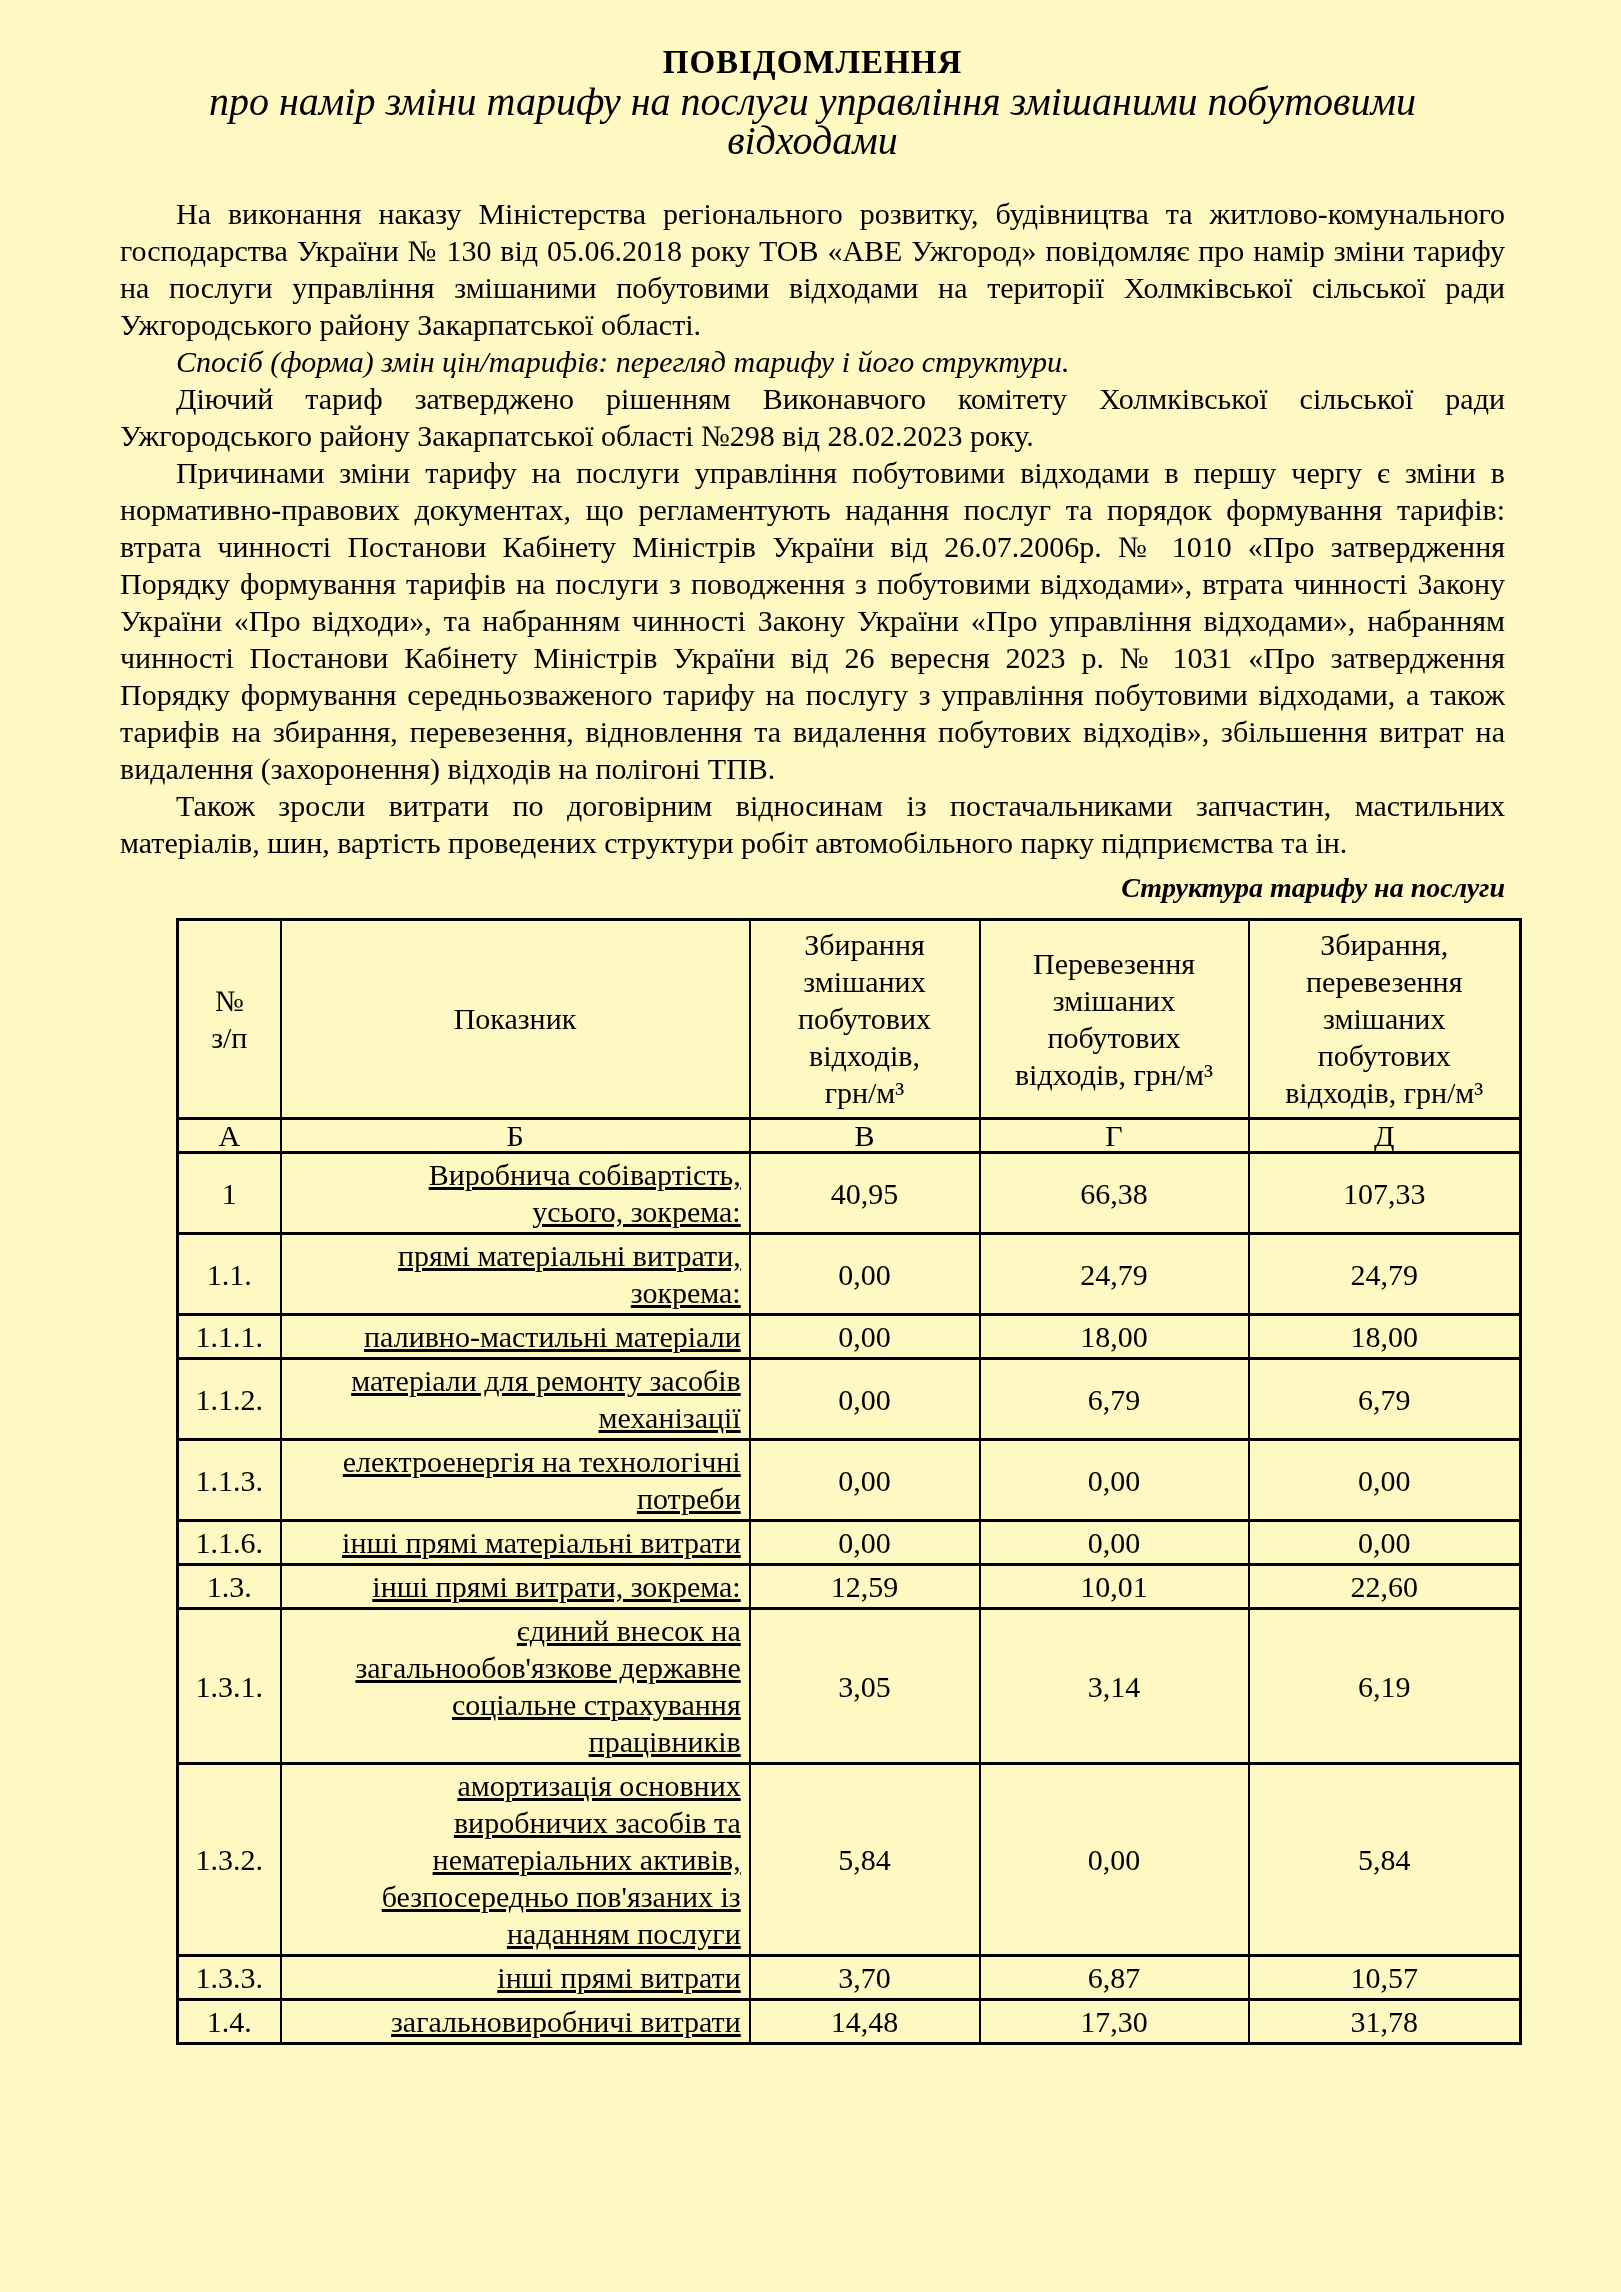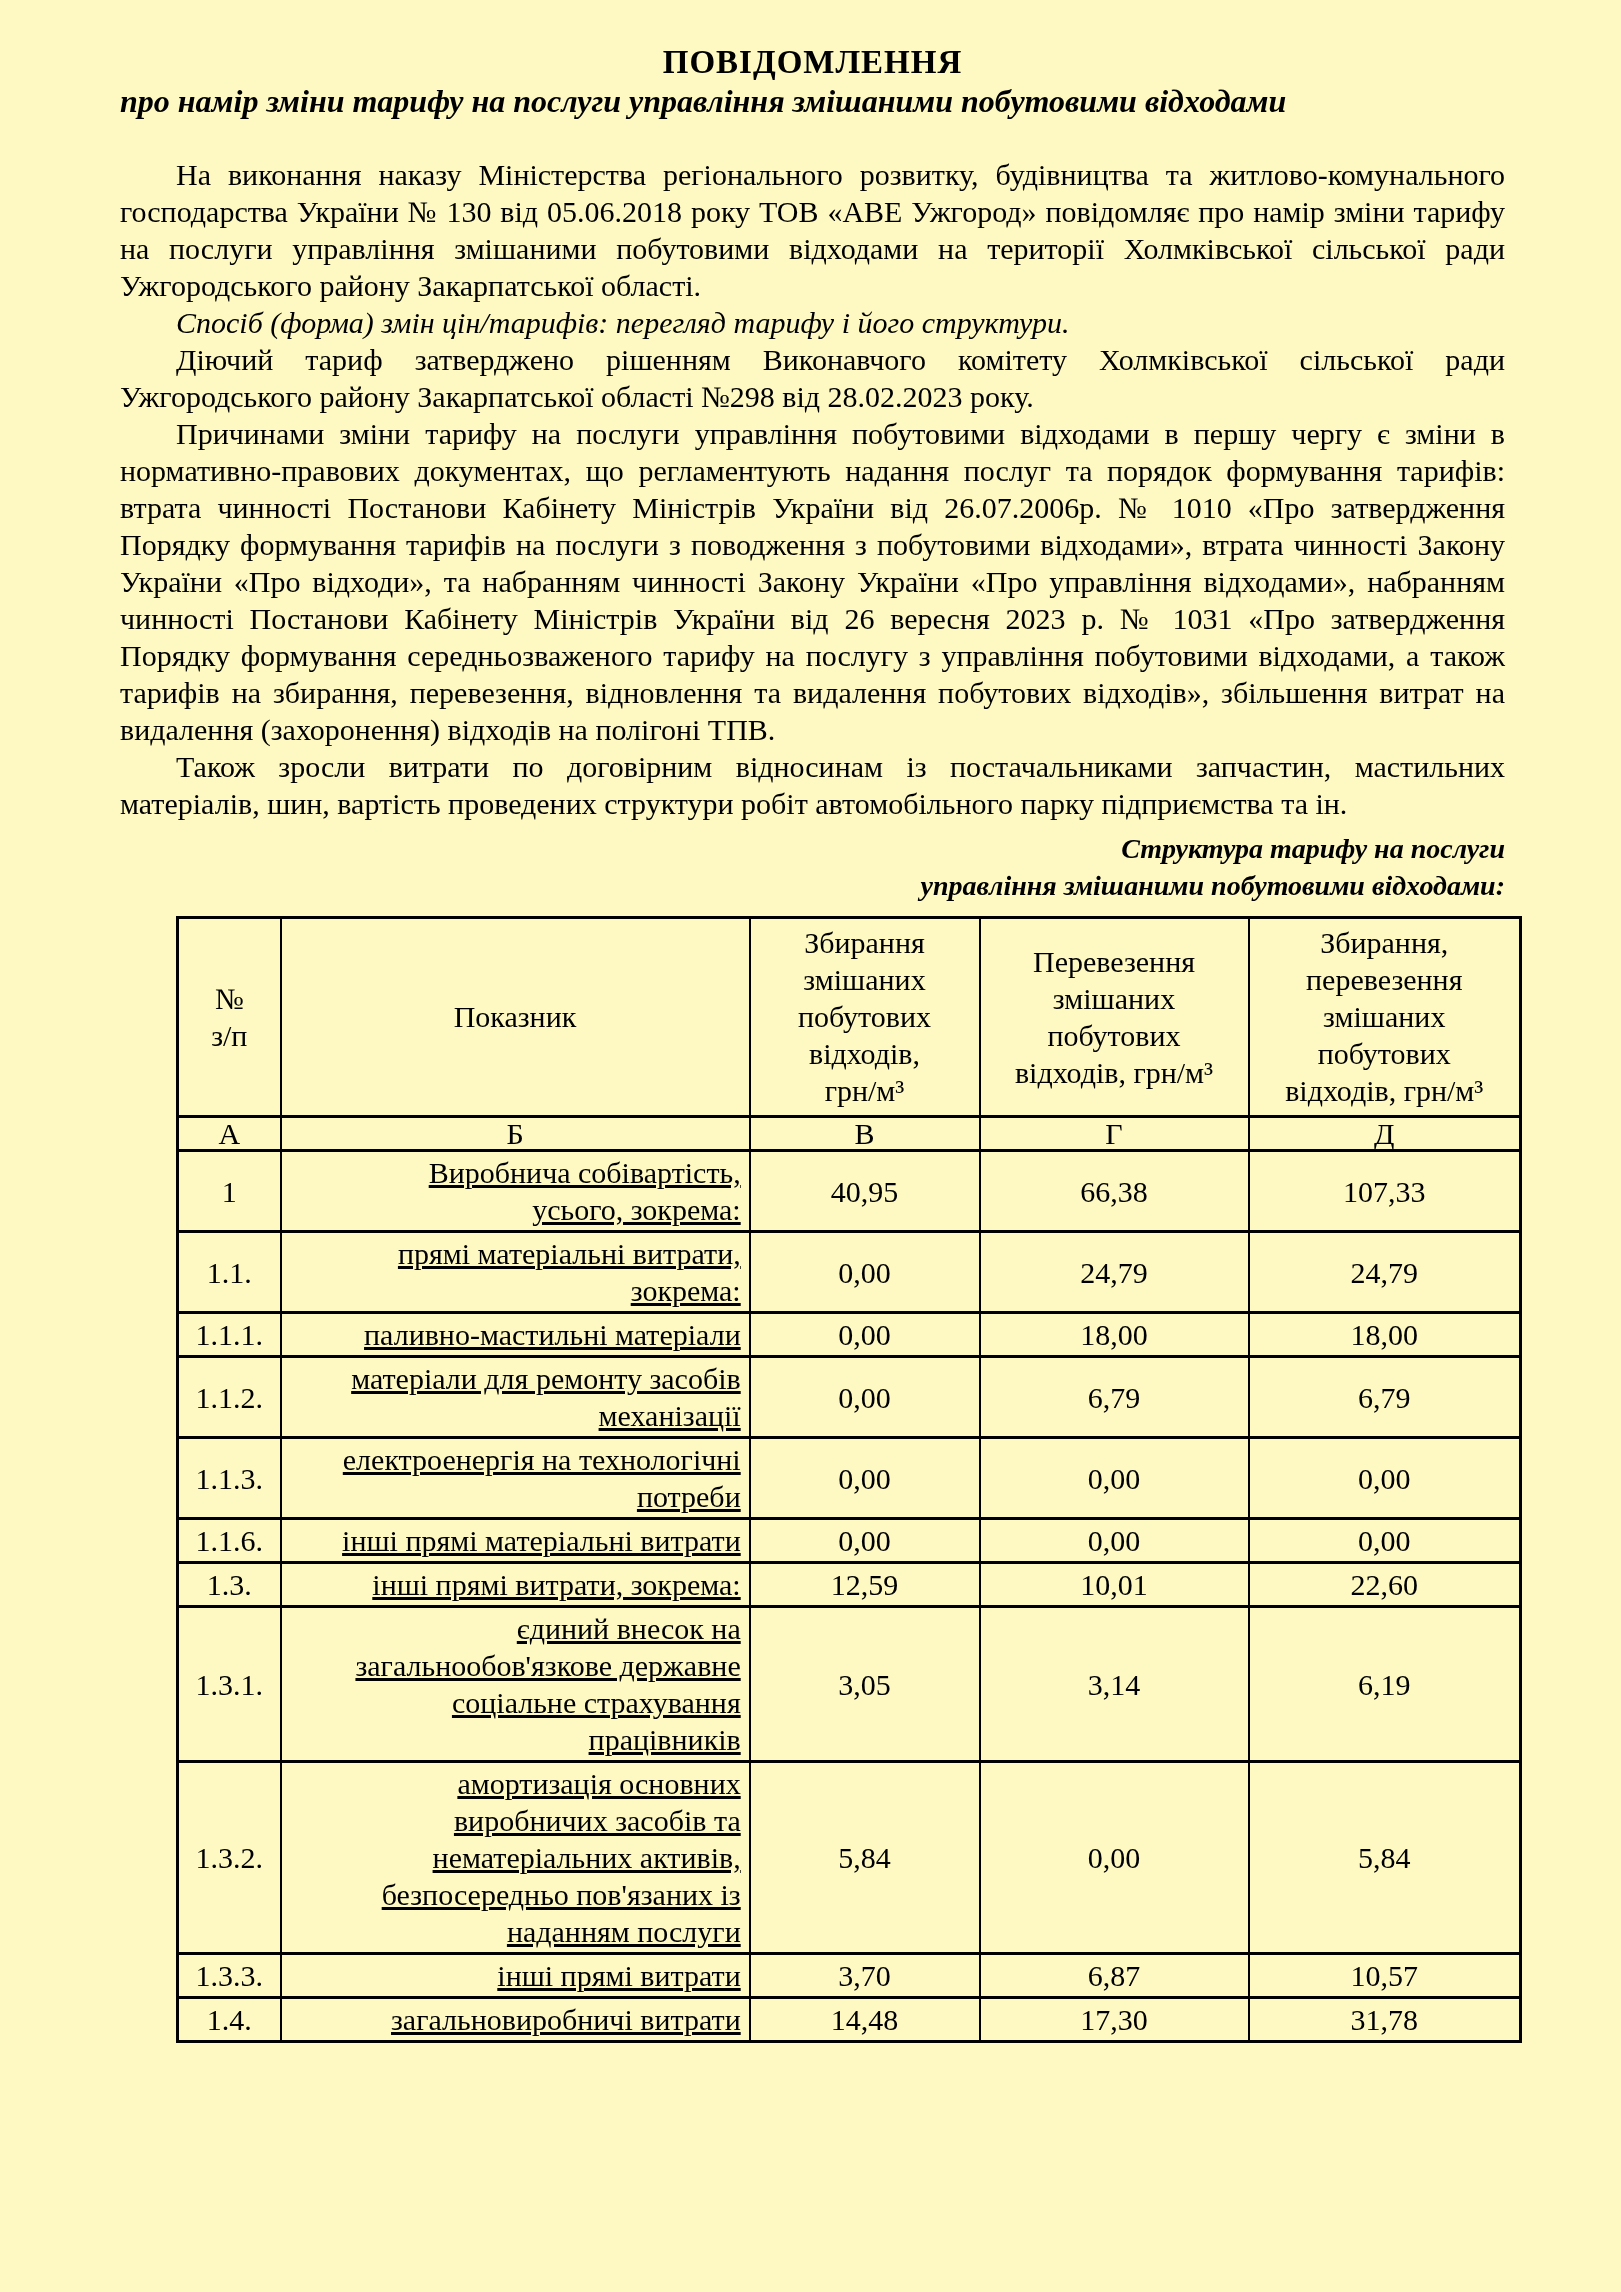--- a/index.html
+++ b/index.html
@@ -20,22 +20,23 @@
   }
   .doc-title {
     margin: 0;
     text-align: center;
     font-size: 33px;
     font-weight: bold;
     line-height: 39px;
     letter-spacing: 1px;
   }
   .subtitle-line {
-    font-size: 32px;
-    font-weight: bold;
+    text-align: center;
+    font-size: 40px;
+    font-weight: normal;
     font-style: italic;
     line-height: 39px;
   }
   .body-block {
     margin-top: 35px;
   }
   .para {
     margin: 0;
     font-size: 30px;
     line-height: 37px;
@@ -120,21 +121,20 @@
   <div class="body-block">
     <p class="para">На виконання наказу Міністерства регіонального розвитку, будівництва та житлово-комунального господарства України № 130  від 05.06.2018 року ТОВ  «АВЕ Ужгород» повідомляє про намір зміни  тарифу на послуги управління змішаними побутовими відходами на території Холмківської сільської ради Ужгородського району Закарпатської області.</p>
     <p class="para italic">Спосіб (форма) змін цін/тарифів: перегляд тарифу і його структури.</p>
     <p class="para">Діючий тариф затверджено рішенням Виконавчого комітету Холмківської сільської ради Ужгородського району Закарпатської області №298 від 28.02.2023 року.</p>
     <p class="para">Причинами зміни тарифу на послуги  управління побутовими відходами в першу чергу є зміни в нормативно-правових документах, що регламентують надання послуг та порядок формування тарифів: втрата чинності  Постанови Кабінету Міністрів України від 26.07.2006р. № 1010 «Про затвердження Порядку формування тарифів на послуги з поводження з побутовими відходами», втрата чинності Закону України «Про відходи»,  та набранням чинності Закону України «Про управління відходами», набранням чинності Постанови Кабінету Міністрів України від 26 вересня 2023 р. № 1031 «Про затвердження Порядку формування середньозваженого тарифу на послугу з управління побутовими відходами, а також тарифів на збирання, перевезення, відновлення та видалення побутових відходів», збільшення витрат на видалення (захоронення) відходів на полігоні ТПВ.</p>
     <p class="para">Також зросли витрати по договірним відносинам із постачальниками запчастин, мастильних матеріалів, шин, вартість проведених структури робіт автомобільного парку підприємства та ін.</p>
   </div>
 
   <div class="table-title-block">
     <div class="table-title-line">Структура тарифу на послуги</div>
-    <div class="table-title-line">управління змішаними побутовими відходами:</div>
   </div>
 
   <table class="tariff">
     <colgroup>
       <col style="width:103px">
       <col style="width:469px">
       <col style="width:230px">
       <col style="width:269px">
       <col style="width:272px">
     </colgroup>

